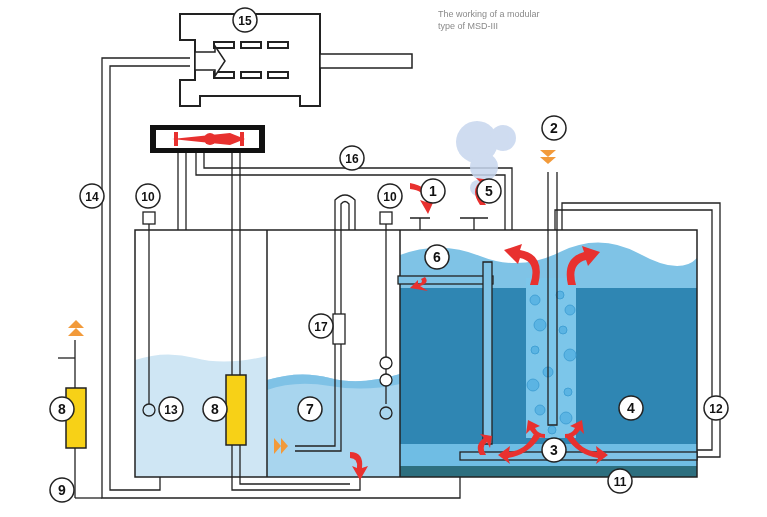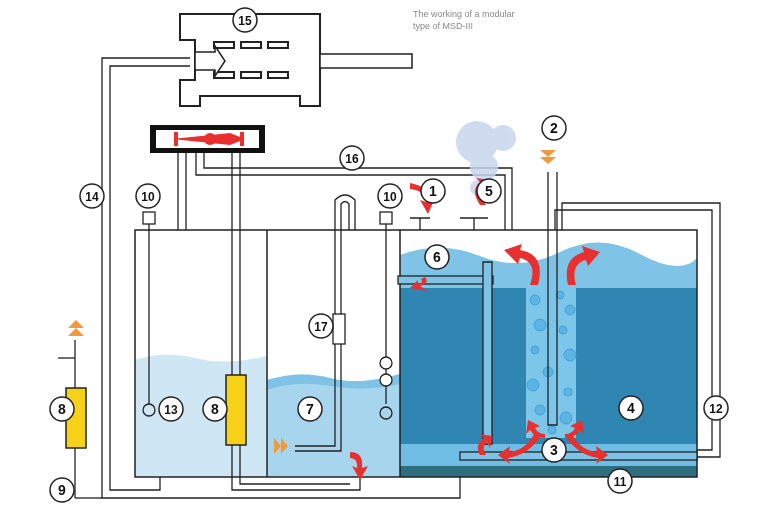--- a/index.html
+++ b/index.html
@@ -1,18 +1,18 @@
 <!DOCTYPE html>
 <html><head>
 <meta charset="utf-8">
 <style>
   html, body { margin: 0; padding: 0; background: #ffffff; }
   body { width: 767px; height: 517px; overflow: hidden; position: relative; font-family: "Liberation Sans", sans-serif; }
   svg { position: absolute; left: 0; top: 0; }
-  .caption { position: absolute; left: 413px; top: 8px; font-size: 9px; line-height: 12px; color: #8a8a8a; font-family: "Liberation Sans", sans-serif; width: 120px; }
+  .caption { position: absolute; left: 438px; top: 8px; font-size: 9px; line-height: 12px; color: #8a8a8a; font-family: "Liberation Sans", sans-serif; width: 120px; }
   .lbl text { font-family: "Liberation Sans", sans-serif; font-weight: bold; font-size: 14px; fill: #111; }
 </style>
 </head>
 <body>
 
 <div class="caption">
   <div>The working of a modular</div>
   <div>type of MSD-III</div>
 </div>
 

